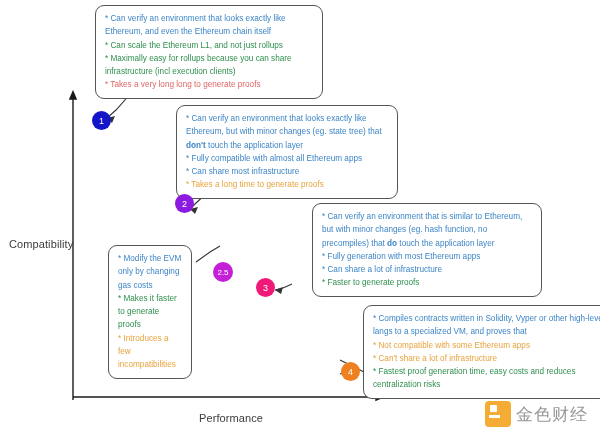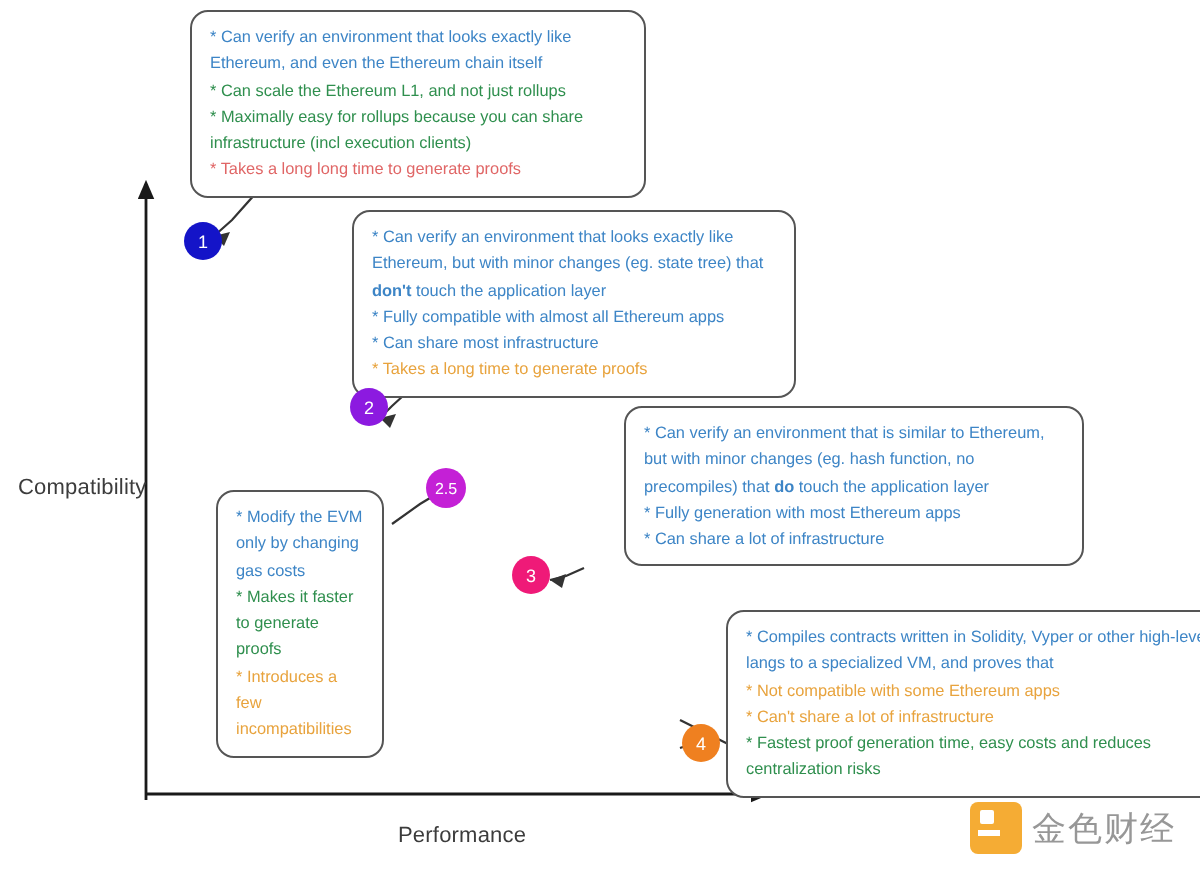--- a/index.html
+++ b/index.html
@@ -55,21 +55,21 @@
     color: #ffffff;
     display: flex;
     align-items: center;
     justify-content: center;
     font-size: 9px;
     font-weight: 400;
     box-sizing: border-box;
   }
   .m1 { background: #1414c8; }
   .m2 { background: #8c1ae0; }
-  .m25 { background: #c420d6; font-size: 8px; }
+  .m25 { background: #c420d6; font-size: 8px; margin-top: 28px; }
   .m3 { background: #ef1a78; }
   .m4 { background: #ef8020; }
   #watermark {
     position: absolute;
     display: flex;
     align-items: center;
     gap: 5px;
     opacity: 0.92;
   }
   .wm-logo {
@@ -131,34 +131,35 @@
     <path d="M 196 262 L 210 252 L 220 246" fill="none" stroke="#333" stroke-width="1.1"></path>
   </svg>
 
   <div class="axis-label" style="left:9px; top:238px;">Compatibility</div>
   <div class="axis-label" style="left:199px; top:412px;">Performance</div>
 
   <div class="callout" style="left:95px; top:5px; width:228px;">
     <span class="line c-blue">* Can verify an environment that looks exactly like Ethereum, and even the Ethereum chain itself</span>
     <span class="line c-green">* Can scale the Ethereum L1, and not just rollups</span>
     <span class="line c-green">* Maximally easy for rollups because you can share infrastructure (incl execution clients)</span>
-    <span class="line c-red">* Takes a long long time to generate proofs</span>
+    <span class="line c-red">* Takes a very long long to generate proofs</span>
   </div>
 
   <div class="callout" style="left:176px; top:105px; width:222px;">
     <span class="line c-blue"><span>* Can verify an environment that looks exactly like Ethereum, but with minor changes (eg. state tree) that </span><span class="c-dark">don't</span><span> touch the application layer</span></span>
     <span class="line c-blue">* Fully compatible with almost all Ethereum apps</span>
     <span class="line c-blue">* Can share most infrastructure</span>
     <span class="line c-amber">* Takes a long time to generate proofs</span>
   </div>
 
   <div class="callout" style="left:288px; top:203px; width:230px;margin-left:24px;">
     <span class="line c-blue"><span>* Can verify an environment that is similar to Ethereum, but with minor changes (eg. hash function, no precompiles) that </span><span class="c-dark">do</span><span> touch the application layer</span></span>
     <span class="line c-blue">* Fully generation with most Ethereum apps</span>
     <span class="line c-blue">* Can share a lot of infrastructure</span>
+    <span class="line c-green">* Faster to generate proofs</span>
   </div>
 
   <div class="callout" style="left:363px; top:305px; width:260px;">
     <span class="line c-blue">* Compiles contracts written in Solidity, Vyper or other high-level langs to a specialized VM, and proves that</span>
     <span class="line c-amber">* Not compatible with some Ethereum apps</span>
     <span class="line c-amber">* Can't share a lot of infrastructure</span>
     <span class="line c-green">* Fastest proof generation time, easy costs and reduces centralization risks</span>
   </div>
 
   <div class="callout" style="left:108px; top:245px; width:84px;">

